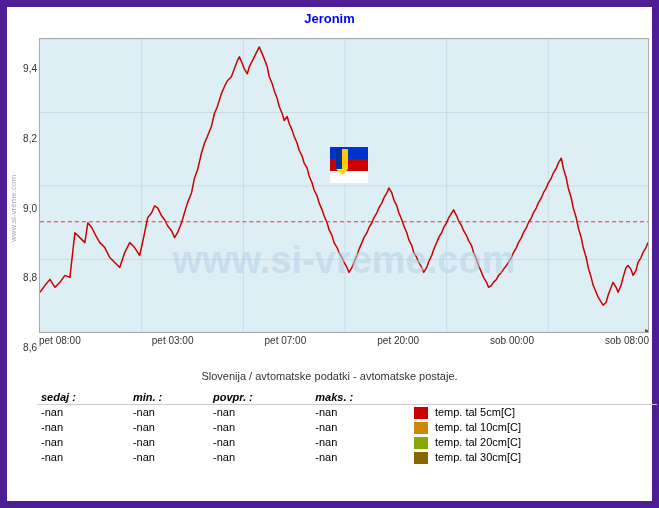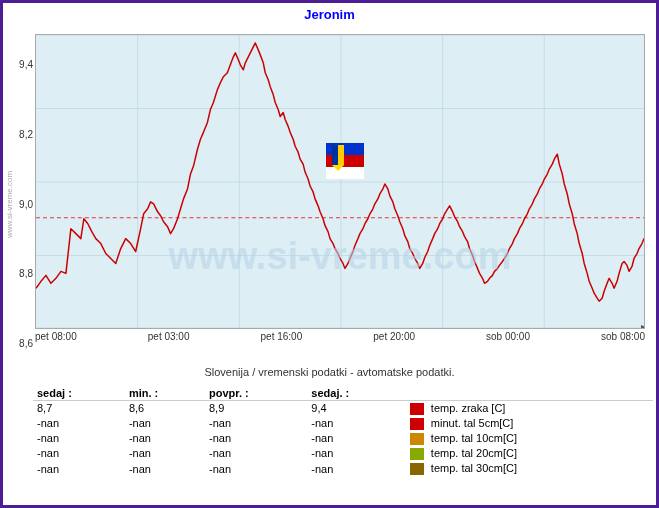--- a/index.html
+++ b/index.html
@@ -10,21 +10,21 @@
       font-family: Arial, sans-serif;
       font-size: 11px;
       color: #000;
       overflow: hidden;
     }
     .chart-container {
       width: 659px;
       height: 508px;
       position: relative;
       background: #fff;
-      border: 3px solid #4c1d95;
+      border: 7px solid #4c1d95;
     }
     .chart-title {
       text-align: center;
       font-size: 13px;
       color: #00f;
       padding: 4px 0 2px 0;
       font-weight: bold;
     }
     .y-axis-labels {
       position: absolute;
@@ -70,20 +70,21 @@
       width: 620px;
       margin: 4px auto 0 auto;
       border-collapse: collapse;
       font-size: 11px;
     }
     .legend-table th {
       font-weight: bold;
       text-align: left;
       padding: 1px 4px;
       border-bottom: 1px solid #ccc;
+      font-style: italic;
     }
     .legend-table td {
       padding: 1px 4px;
     }
     .color-box {
       display: inline-block;
       width: 14px;
       height: 12px;
       margin-right: 4px;
       vertical-align: middle;
@@ -365,61 +366,51 @@
           <polygon points="6,2 18,2 18,22 12,28 6,22" fill="#ffdd00"></polygon>
           <polygon points="6,2 12,2 12,22 6,22" fill="#003399"></polygon>
           <polygon points="12,2 18,2 18,22 12,22" fill="#ffcc00"></polygon>
         </svg>
       </div>
     </div>
 
     <div style="position:absolute; top:307px; left:32px; width:610px; display:flex; justify-content:space-between; font-size:10px; color:#333;">
       <span>pet 08:00</span>
       <span>pet 03:00</span>
-      <span>pet 16:00</span>
+      <span>pet 07:00</span>
       <span>pet 20:00</span>
       <span>sob 00:00</span>
       <span>sob 08:00</span>
     </div>
 
   </div>
 
   <div style="text-align:center; font-size:11px; color:#333; line-height:1.6; margin-top:0px;">
-    <div>Slovenija / vremenski podatki - avtomatske podatki.</div>
+    <div>Slovenija / avtomatske podatki - avtomatske postaje.</div>
   </div>
 
   <table class="legend-table" style="margin-top:4px; margin-left:30px;">
     <thead>
       <tr>
         <th>sedaj :</th>
         <th>min. :</th>
         <th>povpr. :</th>
-        <th>sedaj. :</th>
+        <th>maks. :</th>
         <th></th>
       </tr>
     </thead>
     <tbody>
       <tr>
-        <td>8,7</td>
-        <td>8,6</td>
-        <td>8,9</td>
-        <td>9,4</td>
+        <td>-nan</td>
+        <td>-nan</td>
+        <td>-nan</td>
+        <td>-nan</td>
         <td>
           <span class="color-box" style="background:#cc0000;"></span>
-          <span>temp. zraka [C]</span>
-        </td>
-      </tr>
-      <tr>
-        <td>-nan</td>
-        <td>-nan</td>
-        <td>-nan</td>
-        <td>-nan</td>
-        <td>
-          <span class="color-box" style="background:#cc0000;"></span>
-          <span>minut. tal  5cm[C]</span>
+          <span>temp. tal  5cm[C]</span>
         </td>
       </tr>
       <tr>
         <td>-nan</td>
         <td>-nan</td>
         <td>-nan</td>
         <td>-nan</td>
         <td>
           <span class="color-box" style="background:#cc8800;"></span>
           <span>temp. tal 10cm[C]</span>

